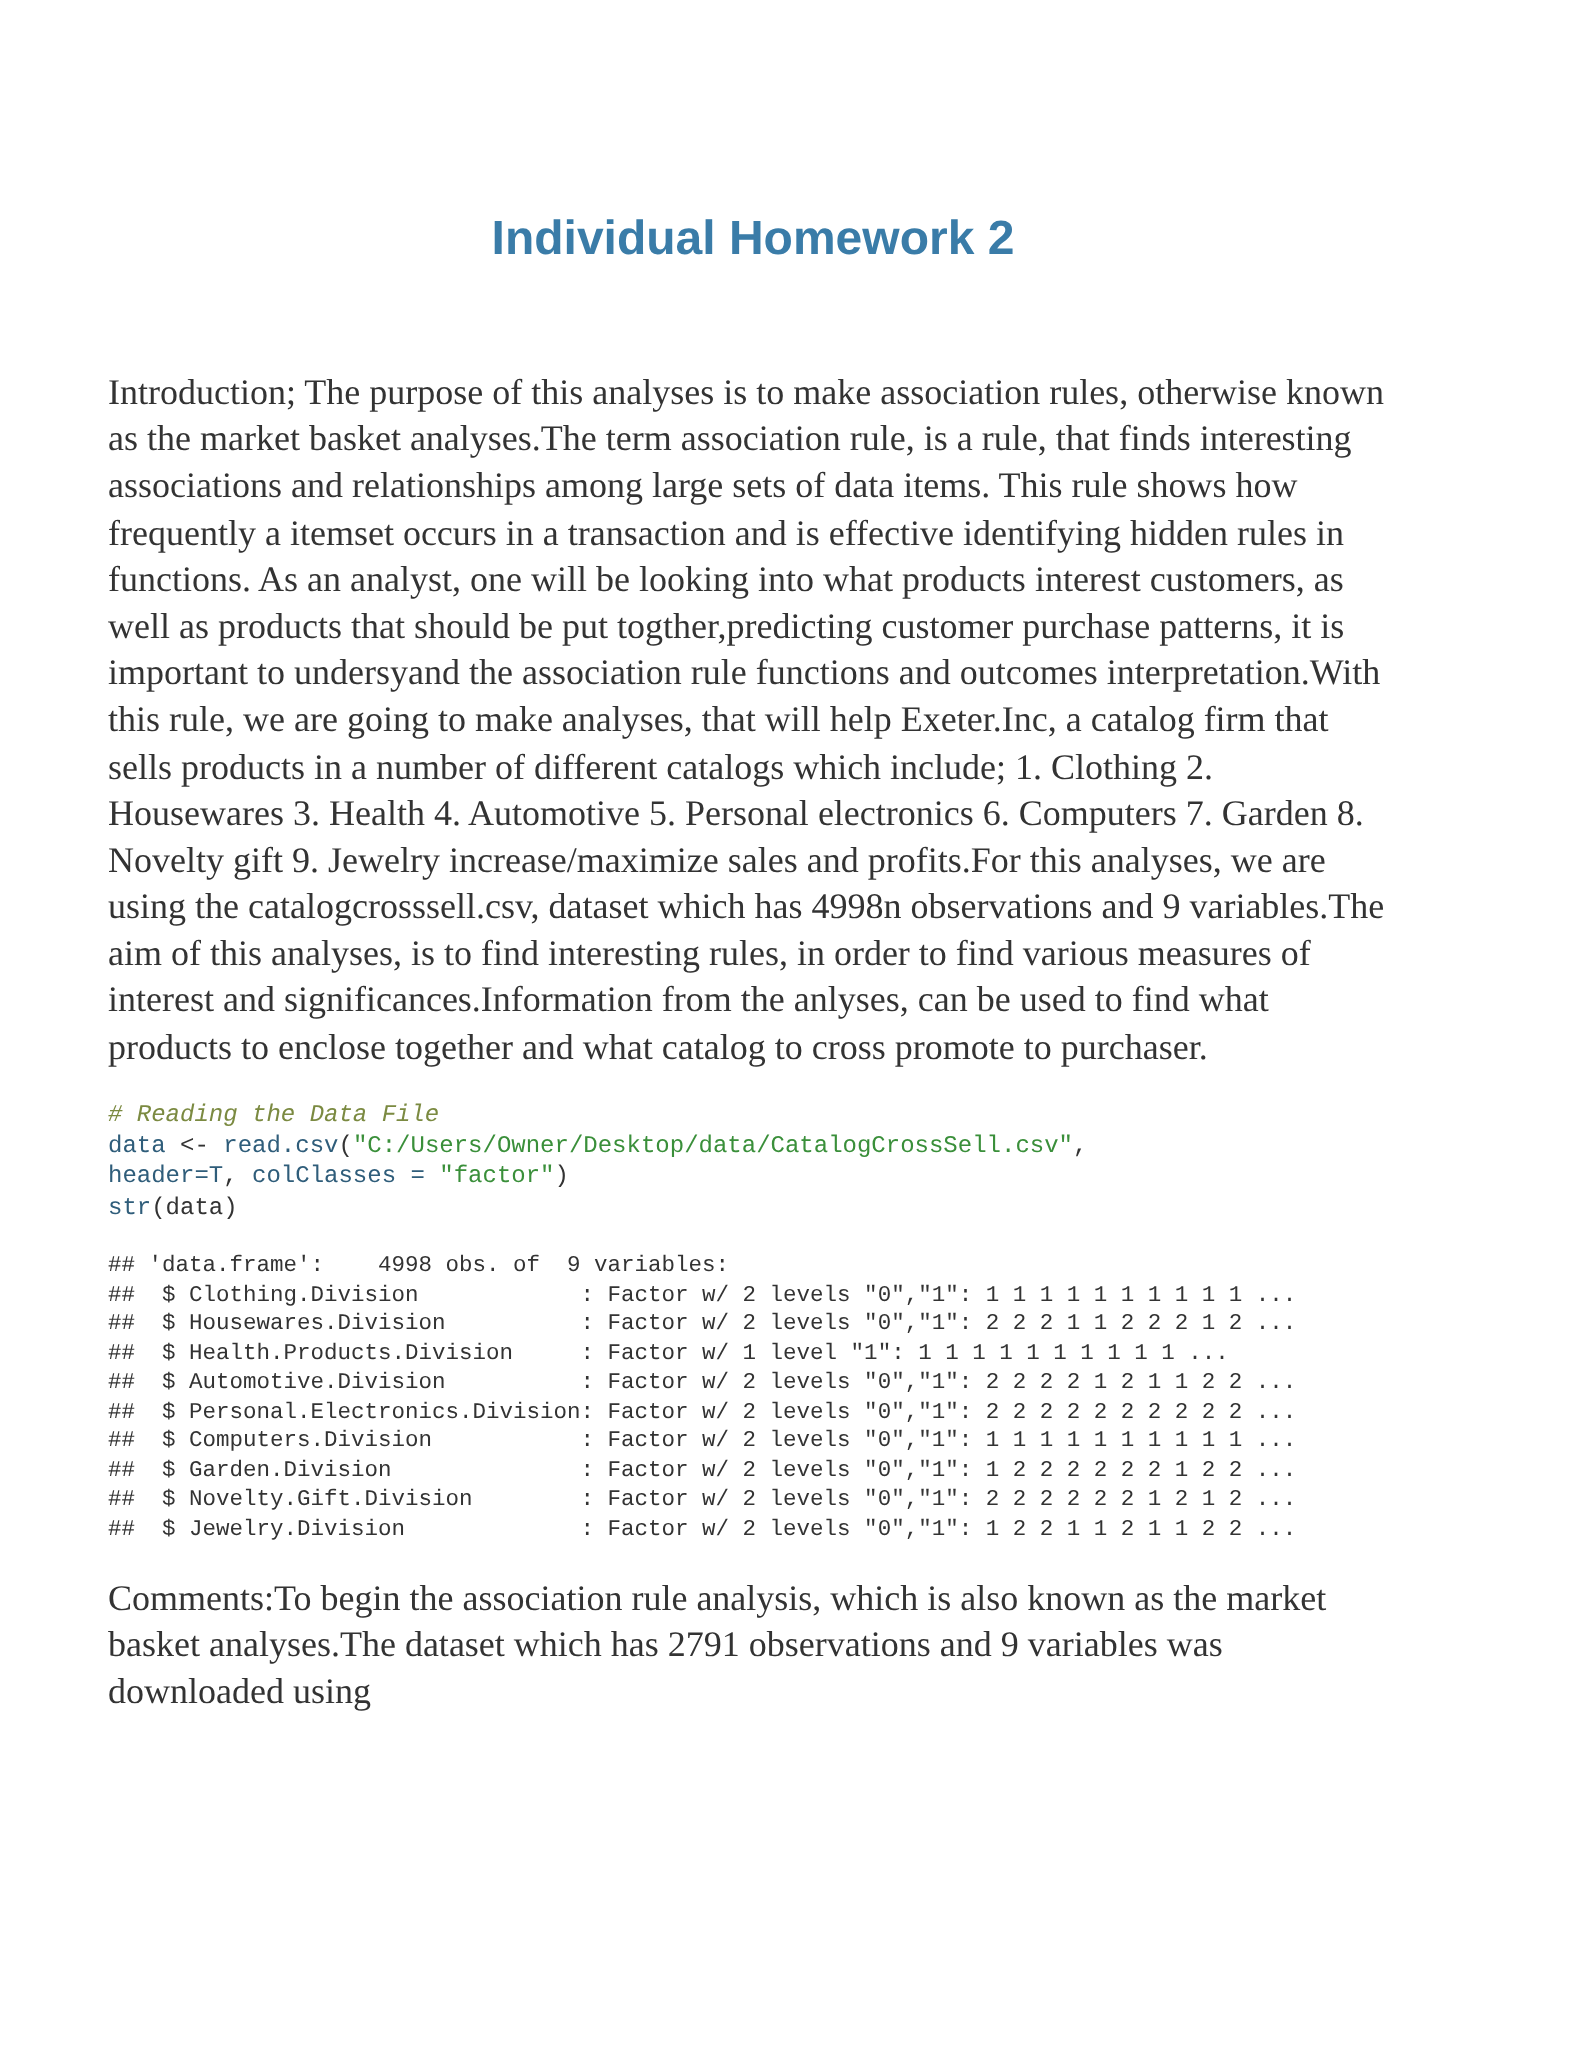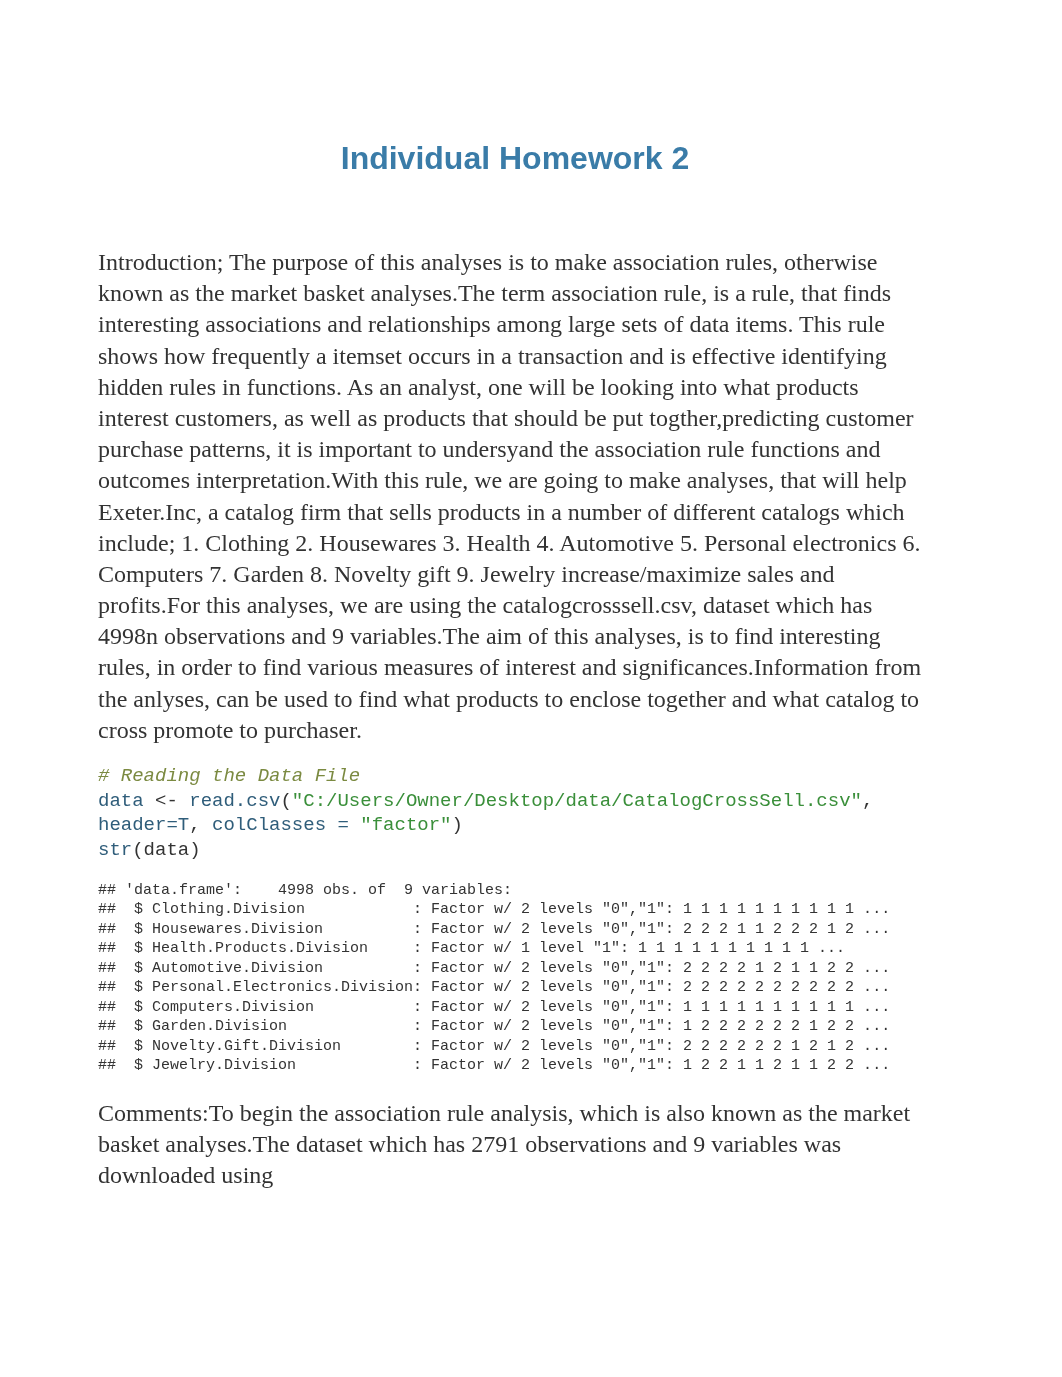--- a/index.html
+++ b/index.html
@@ -5,41 +5,41 @@
   body {
     margin: 0;
     padding: 0;
     background: #fff;
     font-family: Georgia, 'Times New Roman', serif;
     color: #333;
   }
   .page {
     width: 1062px;
     min-height: 1377px;
-    padding: 140px 130px 60px 98px;
+    padding: 140px 130px 60px 72px;
     box-sizing: border-box;
   }
   h1.title {
     font-family: Arial, Helvetica, sans-serif;
     color: #3a7ca8;
     font-weight: 700;
     font-size: 32px;
     text-align: center;
     margin: 0 0 70px 0;
   }
   p.intro, p.comments {
     font-size: 24px;
     line-height: 1.3;
     color: #333;
     margin: 0 0 18px 0;
     text-align: left;
   }
   pre.code {
     font-family: Consolas, Menlo, Monaco, 'Courier New', monospace;
-    font-size: 19px;
+    font-size: 16px;
     line-height: 1.3;
     white-space: pre-wrap;
     word-wrap: break-word;
     margin: 0 0 18px 0;
     color: #333;
   }
   .c-comment { color: #7b8a41; font-style: italic; }
   .c-ident   { color: #2f5d7a; }
   .c-func    { color: #2f5d7a; }
   .c-string  { color: #3a8f3a; }

